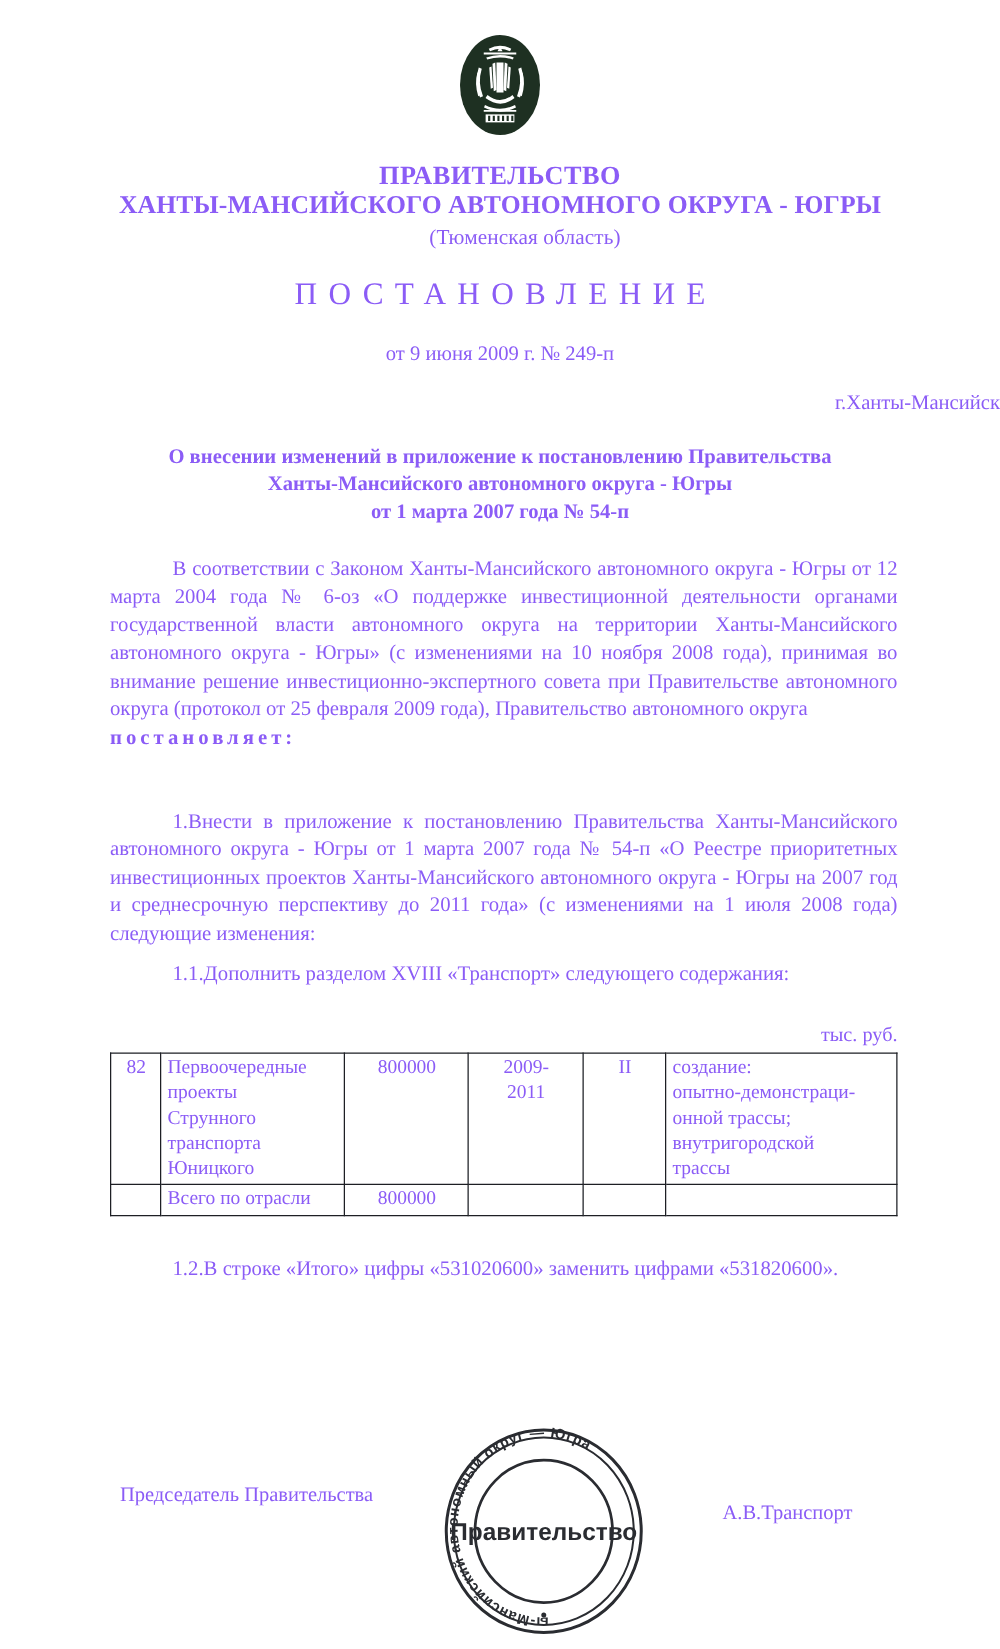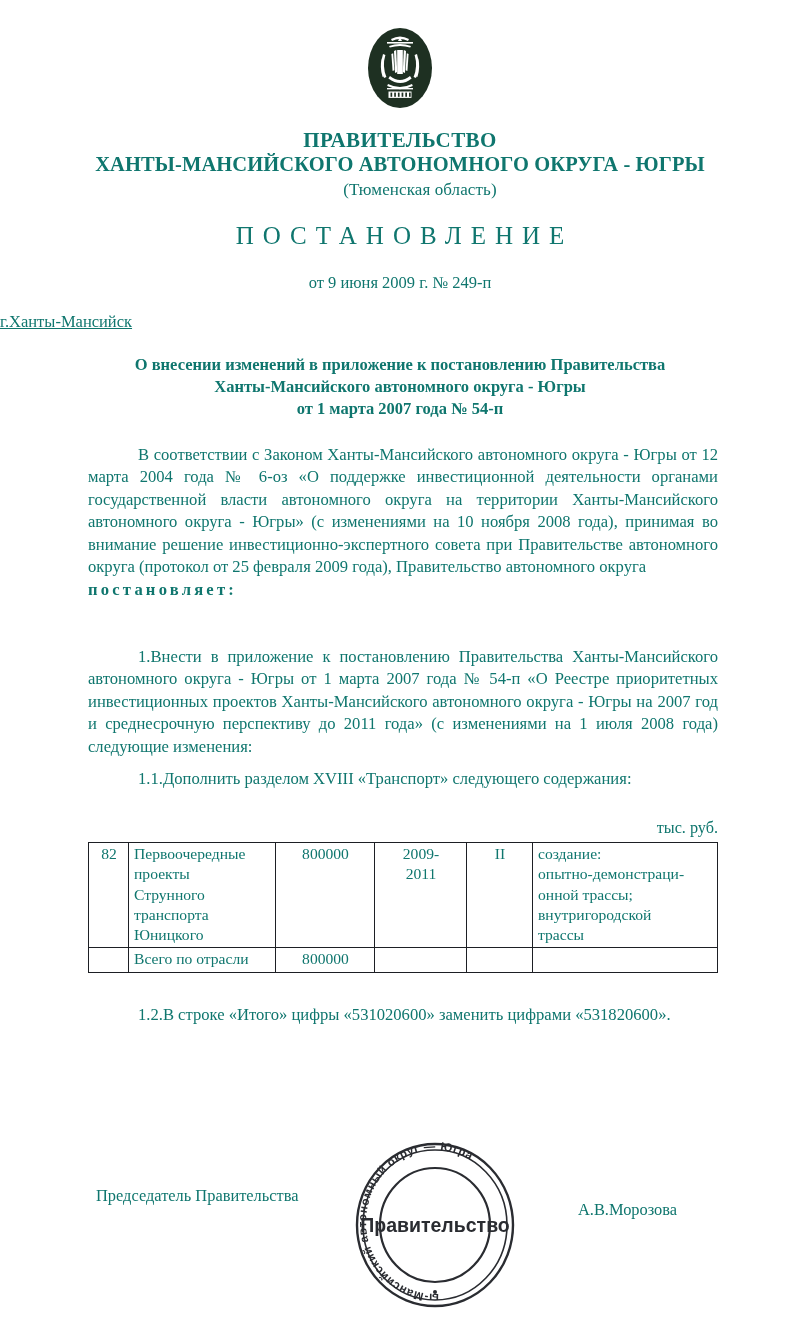--- a/index.html
+++ b/index.html
@@ -8,21 +8,21 @@
     padding: 0;
     background: #ffffff;
   }
   .page {
     position: relative;
     width: 800px;
     height: 1319px;
     margin: 0 auto;
     background: #ffffff;
     font-family: "Liberation Serif", "DejaVu Serif", serif;
-    color: #0f766e;
+    color: #8b5cf6;
     overflow: hidden;
   }
 
   
   .emblem-wrap {
     position: absolute;
     top: 24px;
     left: 0;
     width: 800px;
     display: flex;
@@ -78,23 +78,22 @@
     left: 0;
     width: 800px;
     text-align: center;
     font-size: 16.5px;
   }
   .doc-city {
     position: absolute;
     top: 312px;
     left: 0;
     width: 800px;
-    text-align: left;
+    text-align: right;
     font-size: 16.5px;
-    text-decoration: underline;
   }
 
   
   .doc-title {
     position: absolute;
     top: 354px;
     left: 60px;
     width: 680px;
     text-align: center;
     font-weight: bold;
@@ -284,21 +283,21 @@
   </table>
 
   <div class="body-block" id="para-item12">
     <p class="p-indent">1.2.В строке «Итого» цифры «531020600» заменить цифрами «531820600».</p>
   </div>
 
 
   <div class="sign-left">
     <div>Председатель Правительства</div>
   </div>
-  <div class="sign-right">А.В.Морозова</div>
+  <div class="sign-right">А.В.Транспорт</div>
 
   <div class="seal">
     <svg viewBox="0 0 166 170" width="166" height="170" aria-hidden="true">
       <defs>
         <path id="ringpath" d="M 83,154 A 69,72 0 1 1 83.1,154" fill="none"></path>
       </defs>
       <ellipse cx="83" cy="85" rx="78" ry="81" fill="none" stroke="#2a2c31" stroke-width="2.4"></ellipse>
       <ellipse cx="83" cy="85" rx="72" ry="75" fill="none" stroke="#2a2c31" stroke-width="1.6"></ellipse>
       <ellipse cx="83" cy="85" rx="55" ry="57" fill="none" stroke="#2a2c31" stroke-width="2.2"></ellipse>
       <text font-family="'Liberation Sans', sans-serif" font-size="11.5" font-weight="bold" fill="#2a2c31" letter-spacing="0.6">

